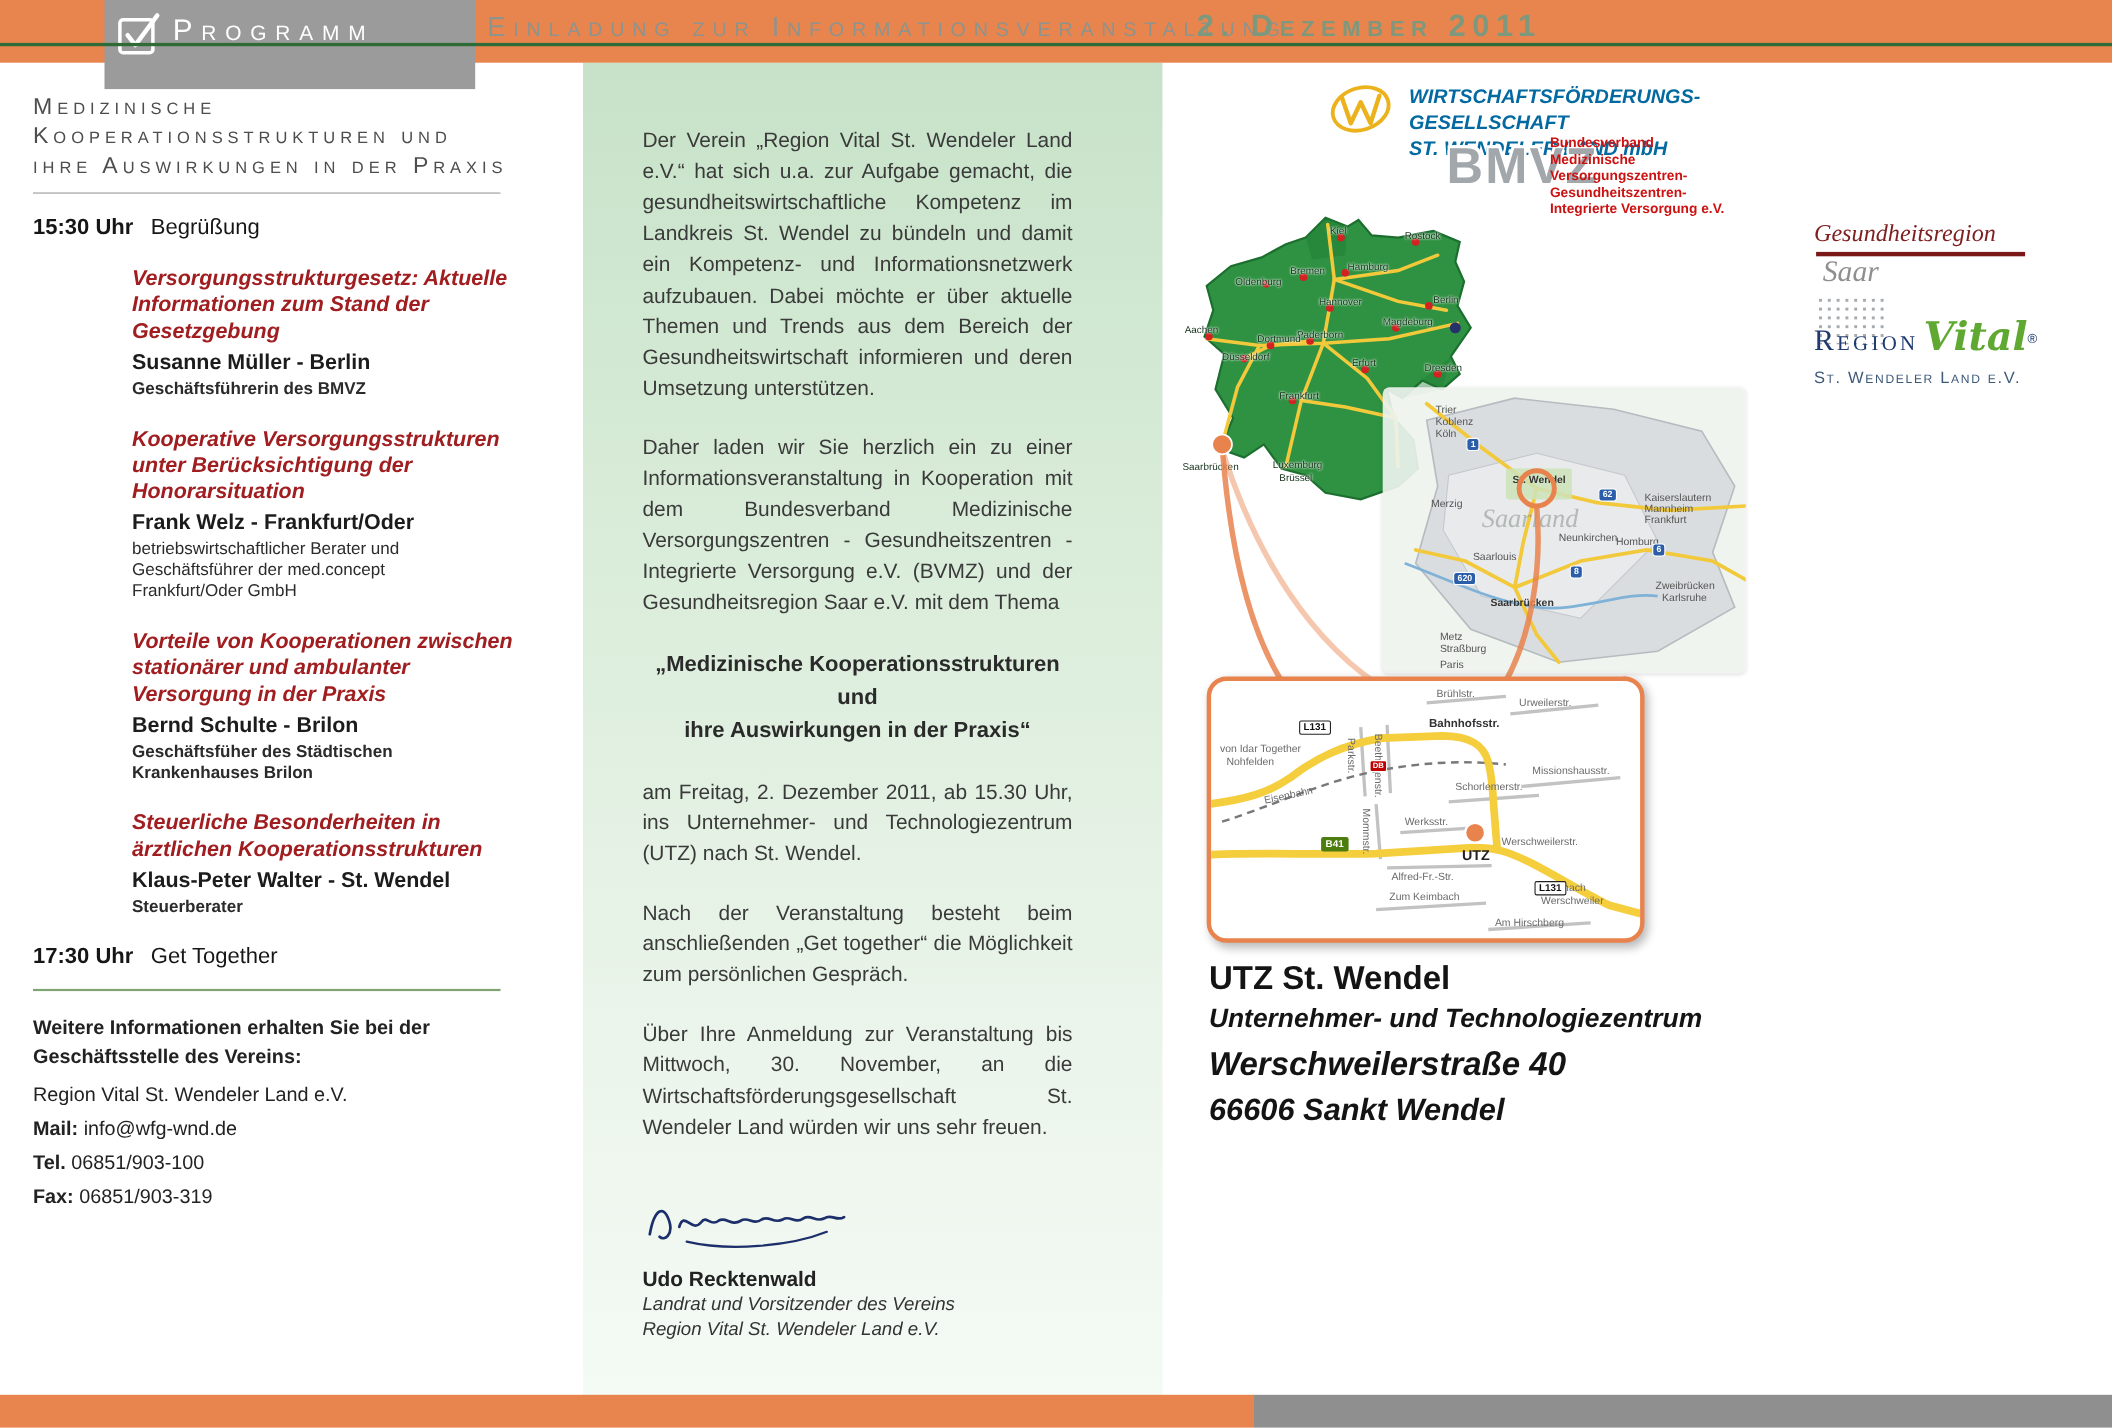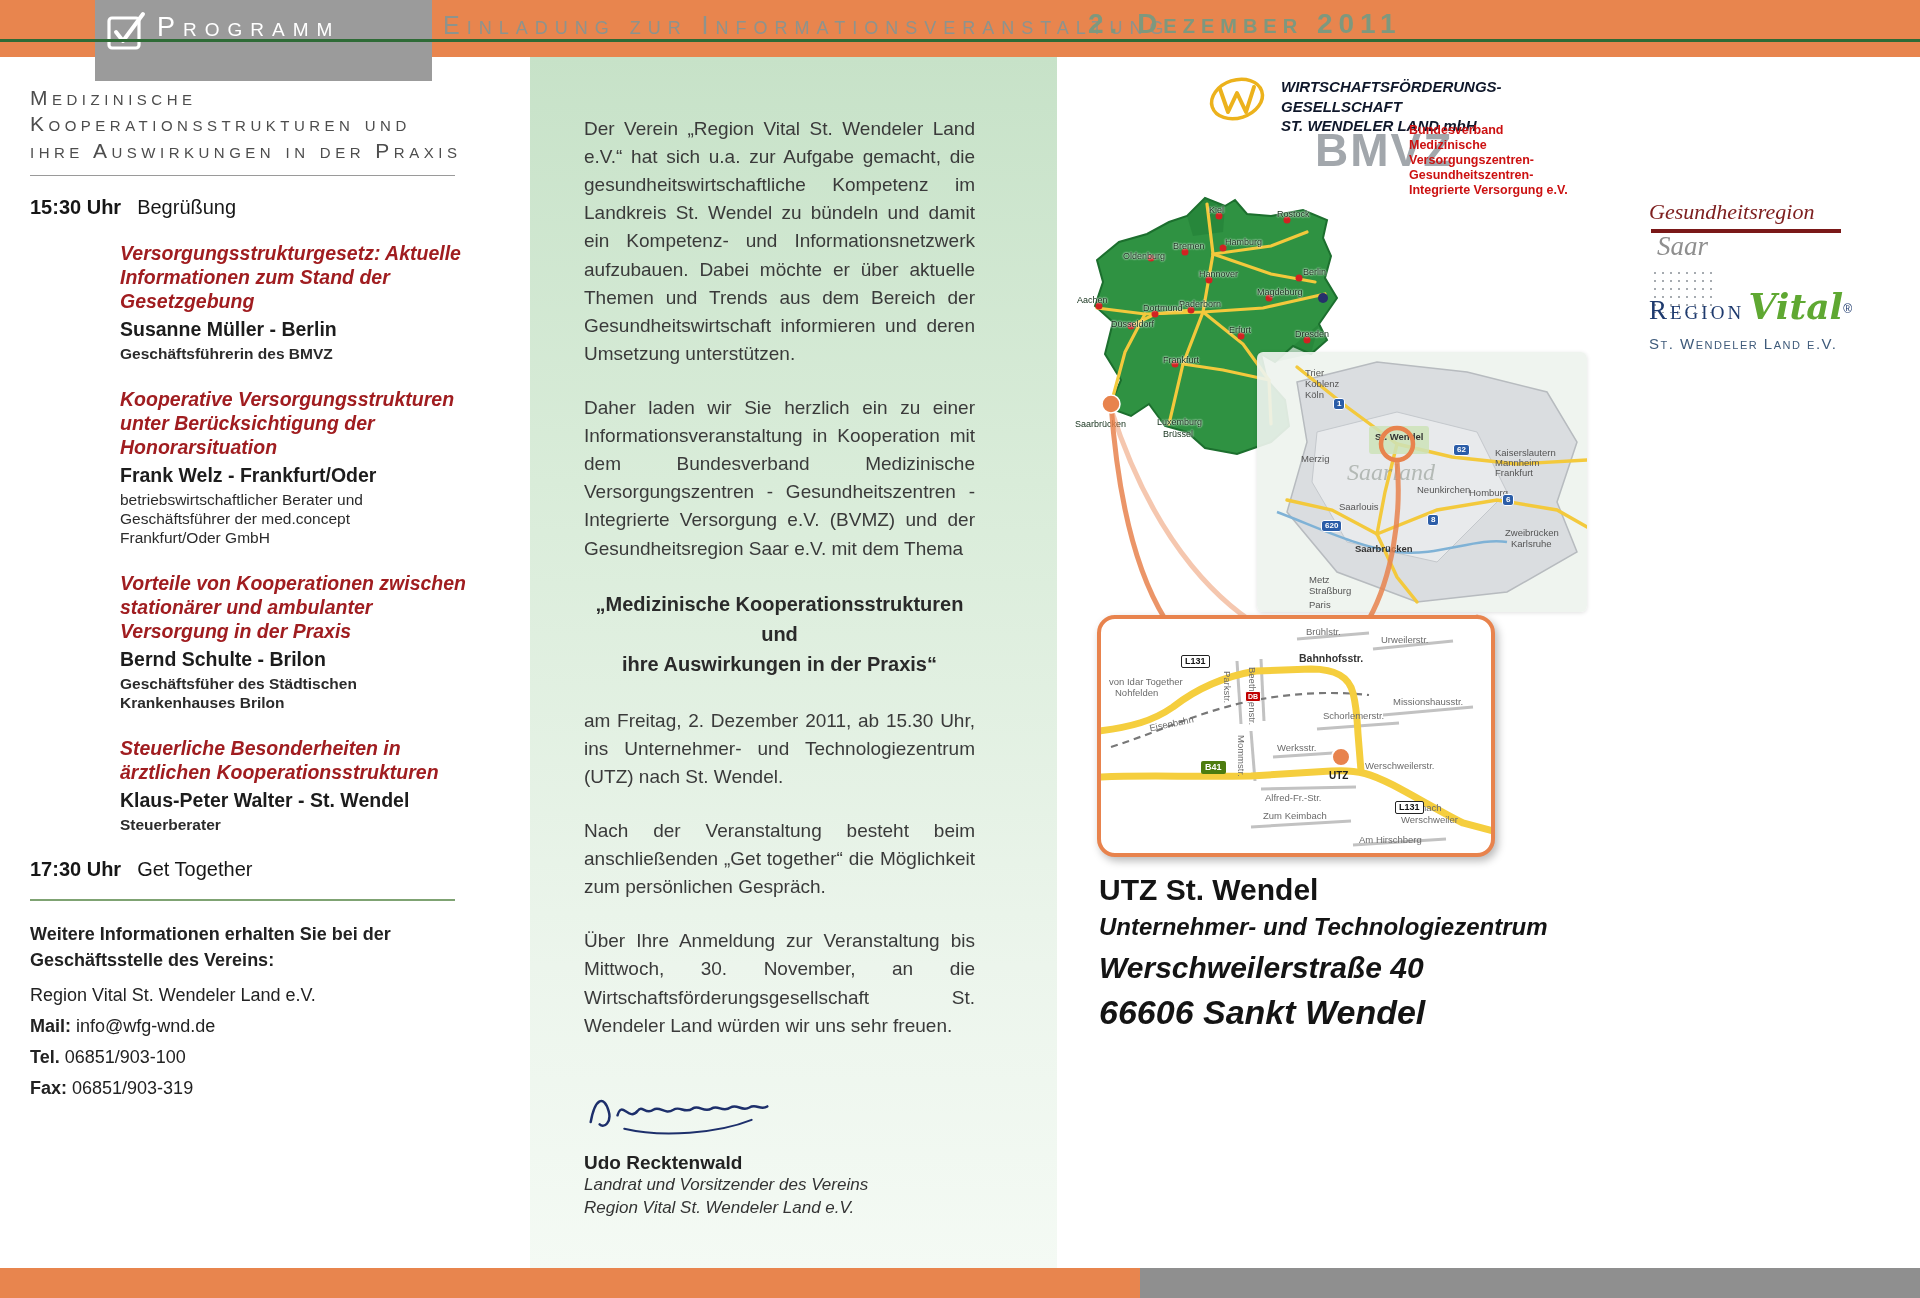--- a/index.html
+++ b/index.html
@@ -44,22 +44,22 @@
       padding:58px 82px 0 54px; }
   .mid-p { font-size:19px; color:#3A3A3A; text-align:justify; line-height:1.48; margin-bottom:26px; }
   .mid-theme { font-size:20px; font-weight:bold; color:#2A2A2A; text-align:center; line-height:1.5; margin:4px 0 28px; }
   .sig-block { margin-top:44px; }
   .sig-name { font-weight:bold; font-size:19px; color:#222; margin-top:8px; }
   .sig-role { font-style:italic; font-size:17px; color:#333; line-height:1.35; }
 
   
   .col-right { position:absolute; left:1057px; top:57px; width:863px; height:1211px; background:#fff; }
   .wfg-logo { position:absolute; left:150px; top:12px; }
-  .wfg-text { position:absolute; left:224px; top:20px; font-size:15px; font-weight:bold; font-style:italic;
-      color:#0f172a; line-height:1.3; }
+  .wfg-text { position:absolute; left:224px; top:20px; font-size:18px; font-weight:bold; font-style:italic;
+      color:#0369a1; line-height:1.3; }
   .bmvz-acronym { position:absolute; left:258px; top:66px; font-size:46px; font-weight:bold; letter-spacing:2px;
       color:#A2A7AC; text-shadow:2px 2px 0 #fff,-2px -2px 0 #fff,2px -2px 0 #fff,-2px 2px 0 #fff; }
   .bmvz-red { position:absolute; left:352px; top:66px; font-size:12.5px; font-weight:bold; color:#CC1111; line-height:1.2; }
   .gsaar { position:absolute; left:592px; top:142px; width:230px; height:140px; }
   .gsaar-line1 { position:absolute; left:0; top:0; font-family:"Liberation Serif",serif; font-style:italic;
       font-size:22px; color:#7E2020; }
   .gsaar-bar { position:absolute; left:2px; top:30px; width:190px; height:4px; background:#7A1818; }
   .gsaar-line2 { position:absolute; left:8px; top:32px; font-family:"Liberation Serif",serif; font-style:italic;
       font-size:27px; color:#8F8F8F; }
   .gsaar-dots { position:absolute; left:2px; top:70px; width:62px; height:44px;
@@ -83,35 +83,35 @@
   .slabel.watermark { font-size:24px; font-style:italic; font-family:"Liberation Serif",serif; color:rgba(125,135,125,0.5); }
   .shield-blue { position:absolute; background:#2B5DA8; color:#fff; font-size:8px; font-weight:bold;
       padding:1px 3px; border-radius:3px; border:1px solid #fff; line-height:1; }
   
   .connector { position:absolute; left:0; top:0; width:560px; height:830px; pointer-events:none; }
   
   .stmap { position:absolute; left:40px; top:558px; width:398px; height:242px; background:#fff;
       border:4px solid #E8834D; border-radius:18px; box-shadow:3px 4px 9px rgba(0,0,0,0.28); overflow:hidden; }
   .stlabel { position:absolute; font-size:9.5px; color:#6b6b6b; white-space:nowrap; line-height:1; }
   .stlabel.bold { font-weight:bold; color:#333; font-size:10.5px; }
-  .stlabel.utz { font-weight:bold; color:#222; font-size:10px; }
+  .stlabel.utz { font-weight:bold; color:#222; font-size:13px; }
   .vert { transform:rotate(90deg); transform-origin:left top; }
   .tilt { transform:rotate(-12deg); }
   .shield-white { position:absolute; background:#fff; border:1.5px solid #222; color:#111; font-weight:bold;
       font-size:9px; padding:0 3px; border-radius:2px; line-height:1.25; }
   .shield-black { position:absolute; background:#4d7c0f; color:#fff; font-weight:bold; font-size:9px;
       padding:1px 4px; border-radius:2px; line-height:1.2;margin-left:28px; }
   .db-badge { position:absolute; background:#C00000; color:#fff; font-size:7px; font-weight:bold;
       padding:0 2px; border-radius:2px; border:1px solid #fff; line-height:1.3; }
   
   .address { position:absolute; left:42px; top:816px; color:#141414; }
   .addr-1 { font-size:30px; font-weight:bold; }
   .addr-2 { font-size:24px; font-weight:bold; font-style:italic; margin-top:6px; }
   .addr-3 { font-size:30px; font-weight:bold; font-style:italic; margin-top:10px; }
-  .addr-4 { font-size:34px; font-weight:bold; font-style:italic; margin-top:8px; }
+  .addr-4 { font-size:28px; font-weight:bold; font-style:italic; margin-top:8px; }
 
   
   .bottom-orange { position:absolute; left:0; top:1268px; width:1140px; height:30px; background:#E8854E; }
   .bottom-gray { position:absolute; left:1140px; top:1268px; width:780px; height:30px; background:#8F8F8F; }
 </style>
 </head>
 <body>
 
 <div class="page">
 

